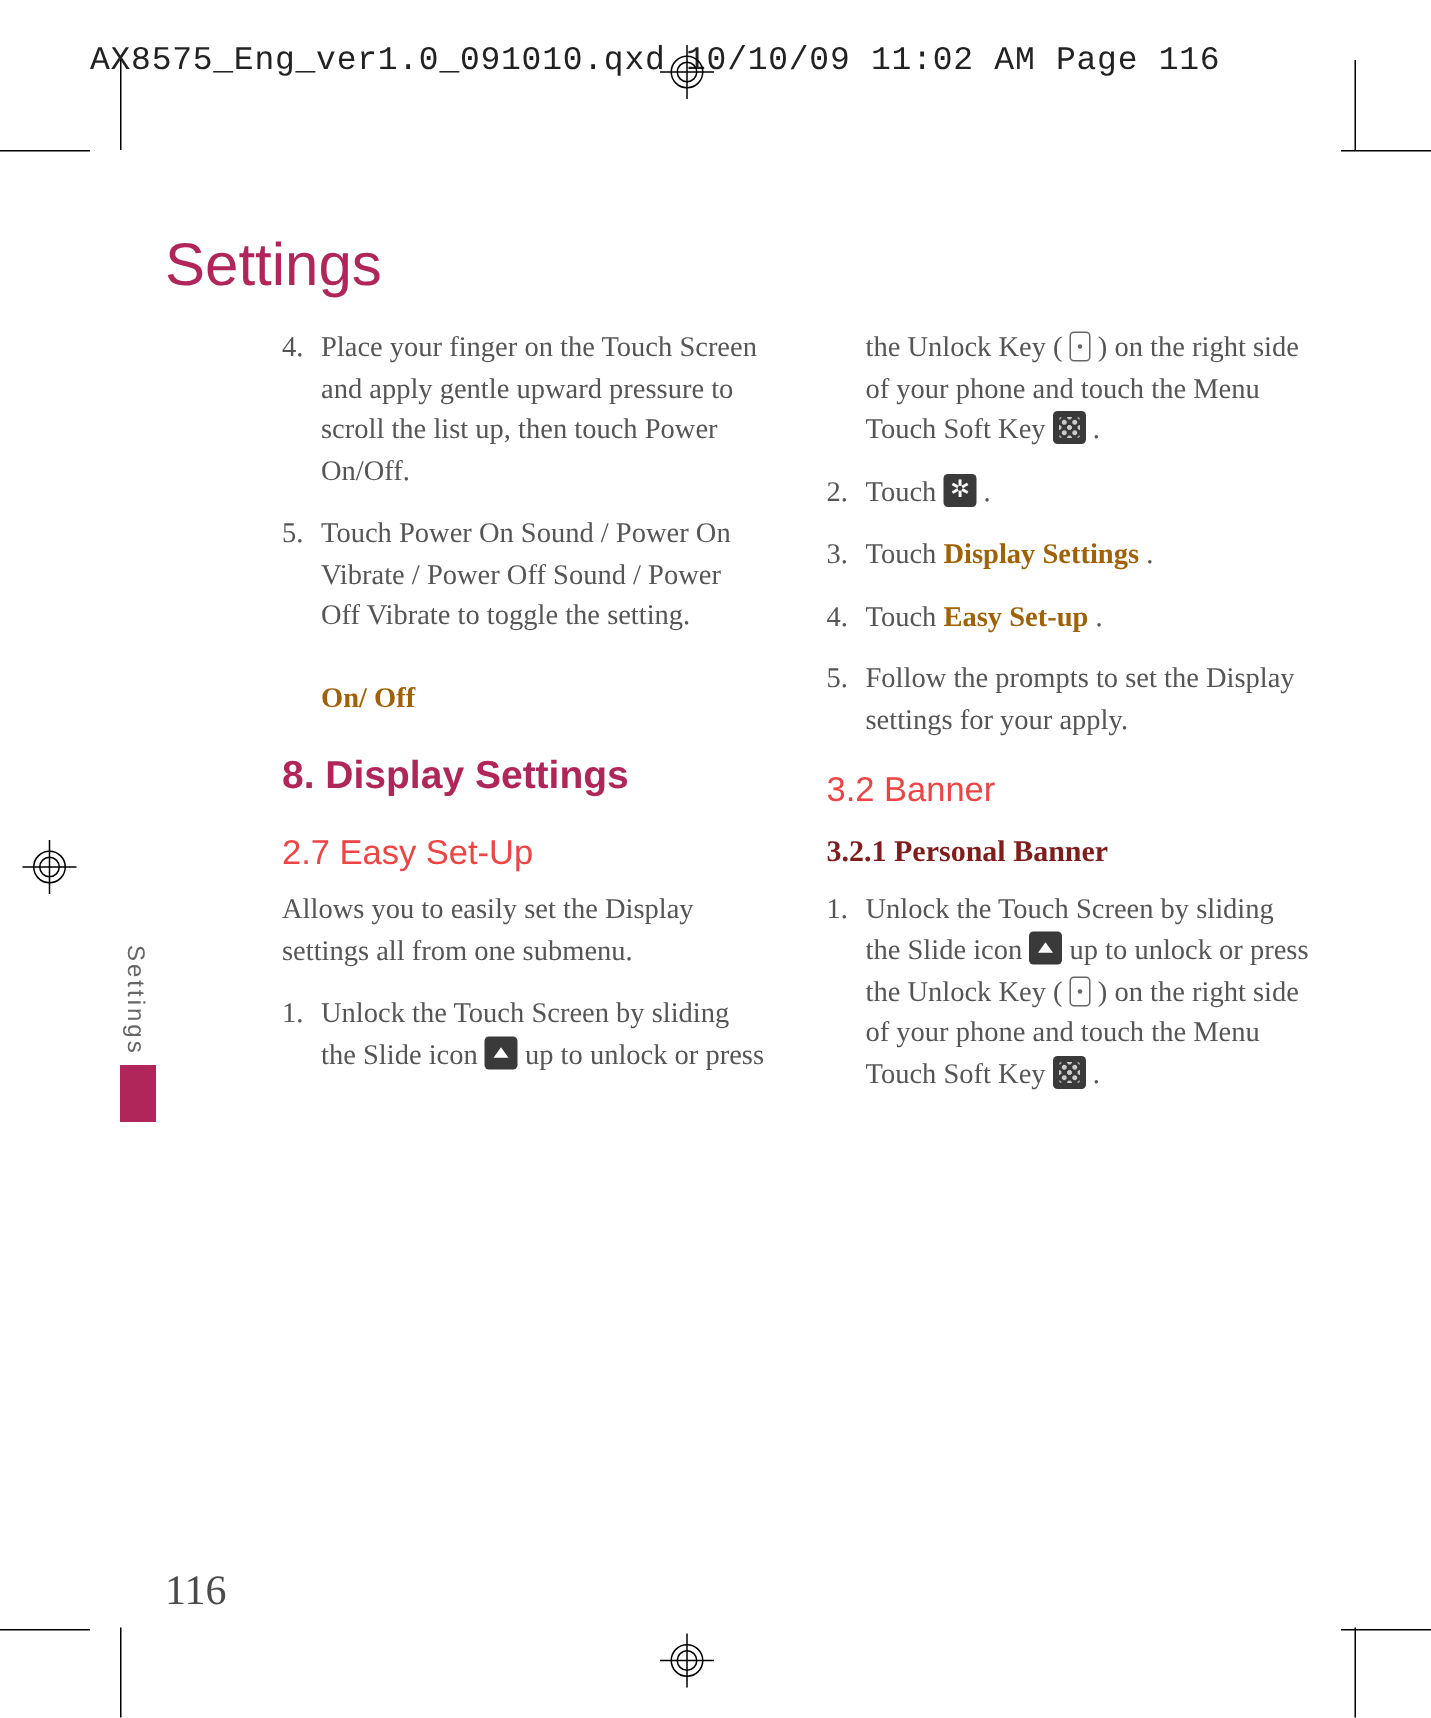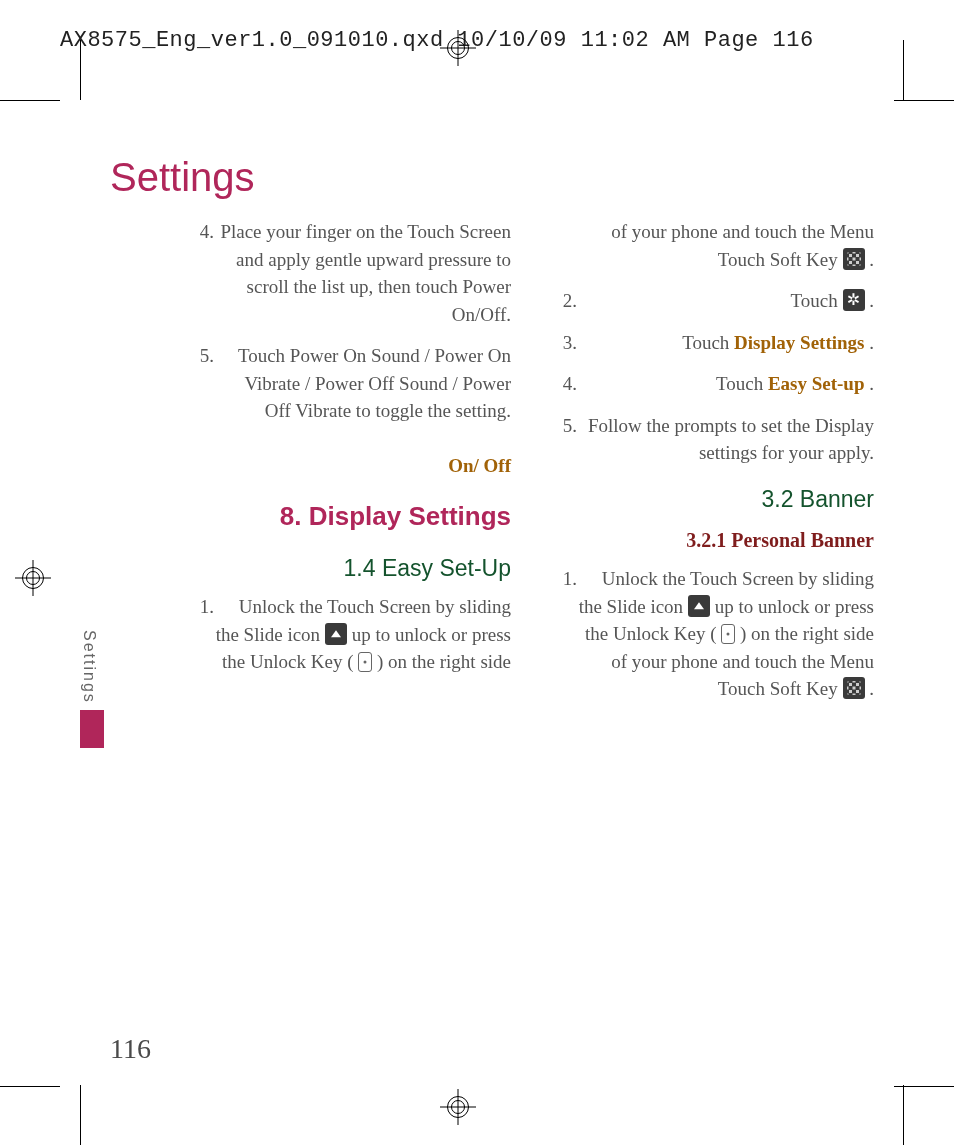--- a/index.html
+++ b/index.html
@@ -41,21 +41,21 @@
   .reg .c1 { width: 22px; height: 22px; }
   .reg .c2 { width: 14px; height: 14px; }
   .reg .hline { position: absolute; height:1px; width:36px; background:#000; top:50%; left:50%; transform:translate(-50%,-50%);}
   .reg .vline { position: absolute; width:1px; height:36px; background:#000; top:50%; left:50%; transform:translate(-50%,-50%);}
   .reg.top { top: 30px; left: 440px; width:36px; height:36px;}
   .reg.left { top: 560px; left: 15px; width:36px; height:36px;}
   .reg.bottom { bottom: 20px; left: 440px; width:36px; height:36px;}
 
   .page {
     position: absolute;
-    top: 100px; left: 80px; right: 50px; bottom: 58px; text-align: right;
+    top: 100px; left: 80px; right: 50px; bottom: 58px;
   }
   .page-title {
     color: #b0265a;
     font-size: 40px;
     font-weight: 300;
     position: absolute;
     top: 55px; left: 30px;
     font-family: "Optima","Gill Sans","Segoe UI",sans-serif;
   }
   .side-tab {
@@ -73,21 +73,21 @@
     display: block;
   }
   .side-tab .tab-block {
     width: 24px; height: 38px;
     background: #b0265a;
     margin-top: 6px;
   }
   .pagenum {
     position: absolute;
     left: 30px;
-    bottom: 22px;
+    bottom: 10px;
     font-size: 28px;
     color: #4a4a4a;
   }
   .cols {
     position: absolute;
     top: 118px;
     left: 108px;
     right: 30px;
     bottom: 80px;
     column-count: 2;
@@ -95,21 +95,21 @@
     font-size: 19px;
     line-height: 1.45;
     color: #555;
   }
   .item { break-inside: avoid-column; margin-bottom: 14px; }
   .num { display: table-cell; width: 26px; vertical-align: top; }
   .txt { display: table-cell; vertical-align: top; margin-top: 40px; }
   .row { display: table; width: 100%; }
   .bold { font-weight: 700; color: #a16207; }
   h2.red { color: #b0265a; font-size: 26px; font-weight: 700; margin: 18px 0 8px; font-family: "Optima","Gill Sans","Segoe UI",sans-serif; break-after: avoid-column; }
-  h3.redlight { color: #14532d; font-size: 23px; font-weight: 400; margin: 16px 0 8px; font-family: "Optima","Gill Sans","Segoe UI",sans-serif; break-after: avoid-column; }
+  h3.redlight { color: #ef4444; font-size: 23px; font-weight: 400; margin: 16px 0 8px; font-family: "Optima","Gill Sans","Segoe UI",sans-serif; break-after: avoid-column; }
   h4.subbold { font-size: 20px; font-weight: 700; color:#7f1d1d; margin: 10px 0 10px; break-after: avoid-column; }
   .para { margin-bottom: 14px; }
   .icon {
     display: inline-block; width: 22px; height: 22px;
     background: #3a3a3a; border-radius: 3px;
     vertical-align: -4px; position: relative;
   }
   .icon.slide::after {
     content:""; position:absolute; left:50%; top:50%;
     border-left:5px solid transparent; border-right:5px solid transparent;
@@ -190,22 +190,23 @@
       <span class="num">5.</span>
       <span class="txt">
         <span>Touch Power On Sound / Power On Vibrate / Power Off Sound / Power Off Vibrate to toggle the setting.</span><br><br>
         <span class="bold">On/ Off</span>
       </span>
     </div>
 
     <h2 class="red">8. Display Settings</h2>
 
 
-    <h3 class="redlight">1.4 Easy Set-Up</h3>
-
+    <h3 class="redlight">2.7 Easy Set-Up</h3>
+
+    <div class="para">Allows you to easily set the Display settings all from one submenu.</div>
 
     <div class="row" style="margin-bottom:14px;">
       <span class="num">1.</span>
       <span class="txt">
         <span>Unlock the Touch Screen by sliding the Slide icon </span><span class="icon slide"></span><span> up to unlock or press the Unlock Key ( </span><span class="unlock"></span><span> ) on the right side of your phone and touch the Menu Touch Soft Key </span><span class="icon menu"></span><span> .</span>
       </span>
     </div>
 
     <div class="item row">
       <span class="num">2.</span>

